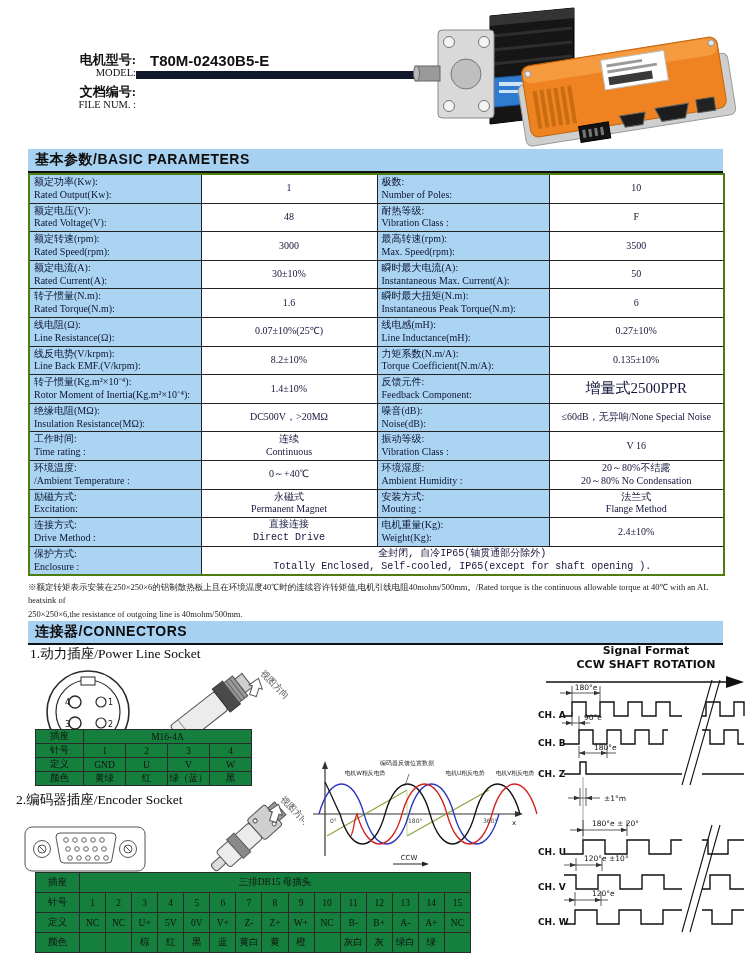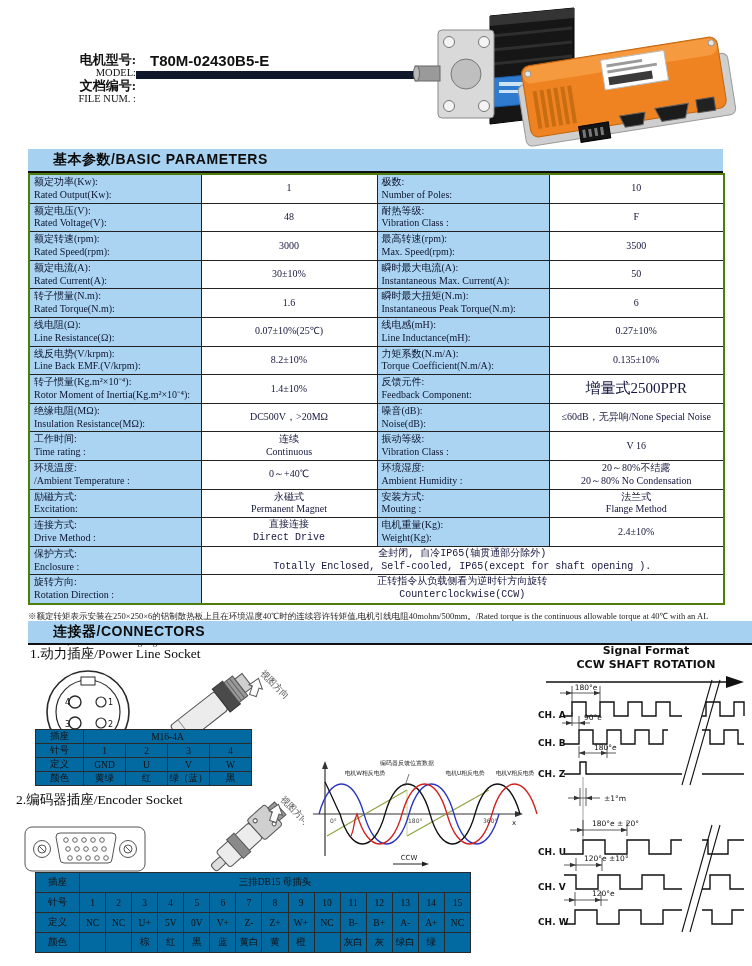--- a/index.html
+++ b/index.html
@@ -1,45 +1,45 @@
 <!DOCTYPE html>
 <html><head>
 <meta charset="utf-8">
 <style>
   html,body{margin:0;padding:0;background:#ffffff;}
   .page{position:relative;width:752px;height:966px;background:#fff;overflow:hidden;
         font-family:"Liberation Serif",serif;color:#111;}
   
   .hdr{position:absolute;left:64px;top:52px;width:360px;}
-  .hdr-row{display:flex;align-items:center;}
+  .hdr-row{display:flex;align-items:center;margin-bottom:6px;}
   .hdr-lbls{width:72px;text-align:right;line-height:1.1;}
   .hdr-cn{font-weight:bold;font-size:13px;}
   .hdr-en{font-size:10.5px;}
   .hdr-val{flex:1;border-bottom:8px solid #0f172a;font-weight:bold;font-size:15px;
            padding:0 0 2px 14px;font-family:"Liberation Sans",sans-serif;}
   .hdr-val.file{padding-left:34px;font-size:14px;}
   
   .secbar{background:#a7d1f1;border-bottom:2px solid #101010;color:#0c0c0c;
           font-family:"Liberation Sans",sans-serif;font-weight:bold;font-size:14px;
-          padding:2px 25px;letter-spacing:.5px;}
+          padding:2px 7px;letter-spacing:.5px;}
   .sec1{position:absolute;left:28px;top:149px;width:695px;}
   .sec2bar{position:absolute;left:28px;top:621px;width:681px;}
   
   table.params{border-collapse:collapse;width:695px;table-layout:fixed;border:2px solid #4d7c0f;}
   .params td{border:1.5px solid #222;font-size:10px;line-height:1.28;padding:1px 4px;
              white-space:pre-line;color:#15153d;vertical-align:middle;}
   .params td.lbl{background:#abd4f2;text-align:left;color:#0d1530;}
   .params td.val{text-align:center;}
   .params td.big{font-size:15px;}
   .params td.mono{font-family:"Liberation Mono",monospace;font-size:10px;}
   .footnote{font-size:8.5px;line-height:1.55;margin-top:5px;color:#1c1c1c;width:695px;}
   
   .subhead{position:absolute;font-size:13.5px;color:#0a0a0a;}
   
-  table.small{border-collapse:collapse;table-layout:fixed;position:absolute;background:#0369a1;}
+  table.small{border-collapse:collapse;table-layout:fixed;position:absolute;background:#15803d;}
   .small td{border:1px solid #2a2a2a;font-size:9.5px;text-align:center;padding:0;
             height:13px;color:#101010;white-space:nowrap;overflow:hidden;}
   .small td.rowlbl{text-align:center;}
   table.enc td{height:19px;font-size:9.5px;}
   svg text{font-family:"DejaVu Sans",sans-serif;}
   .abs{position:absolute;}
 </style>
 </head>
 <body>
 
@@ -228,26 +228,20 @@
           <td class="lbl">电机重量(Kg):
 Weight(Kg):</td>
           <td class="val">2.4±10%</td>
         </tr>
         <tr>
           <td class="lbl">保护方式:
 Enclosure :</td>
           <td class="val mono" colspan="3">全封闭, 自冷IP65(轴贯通部分除外)
 Totally Enclosed, Self-cooled, IP65(except for shaft opening ).</td>
         </tr>
-        <tr>
-          <td class="lbl">旋转方向:
-Rotation Direction :</td>
-          <td class="val mono" colspan="3">正转指令从负载侧看为逆时针方向旋转
-Counterclockwise(CCW)</td>
-        </tr>
       </tbody>
     </table>
     <div class="footnote">
       <div>※额定转矩表示安装在250×250×6的铝制散热板上且在环境温度40℃时的连续容许转矩值,电机引线电阻40mohm/500mm。/Rated torque is the continuous allowable torque at 40℃ with an AL heatsink of</div>
       <div>250×250×6,the resistance of outgoing line is 40mohm/500mm.</div>
     </div>
   </div>
 
   <div class="secbar sec2bar">连接器/CONNECTORS</div>
 

